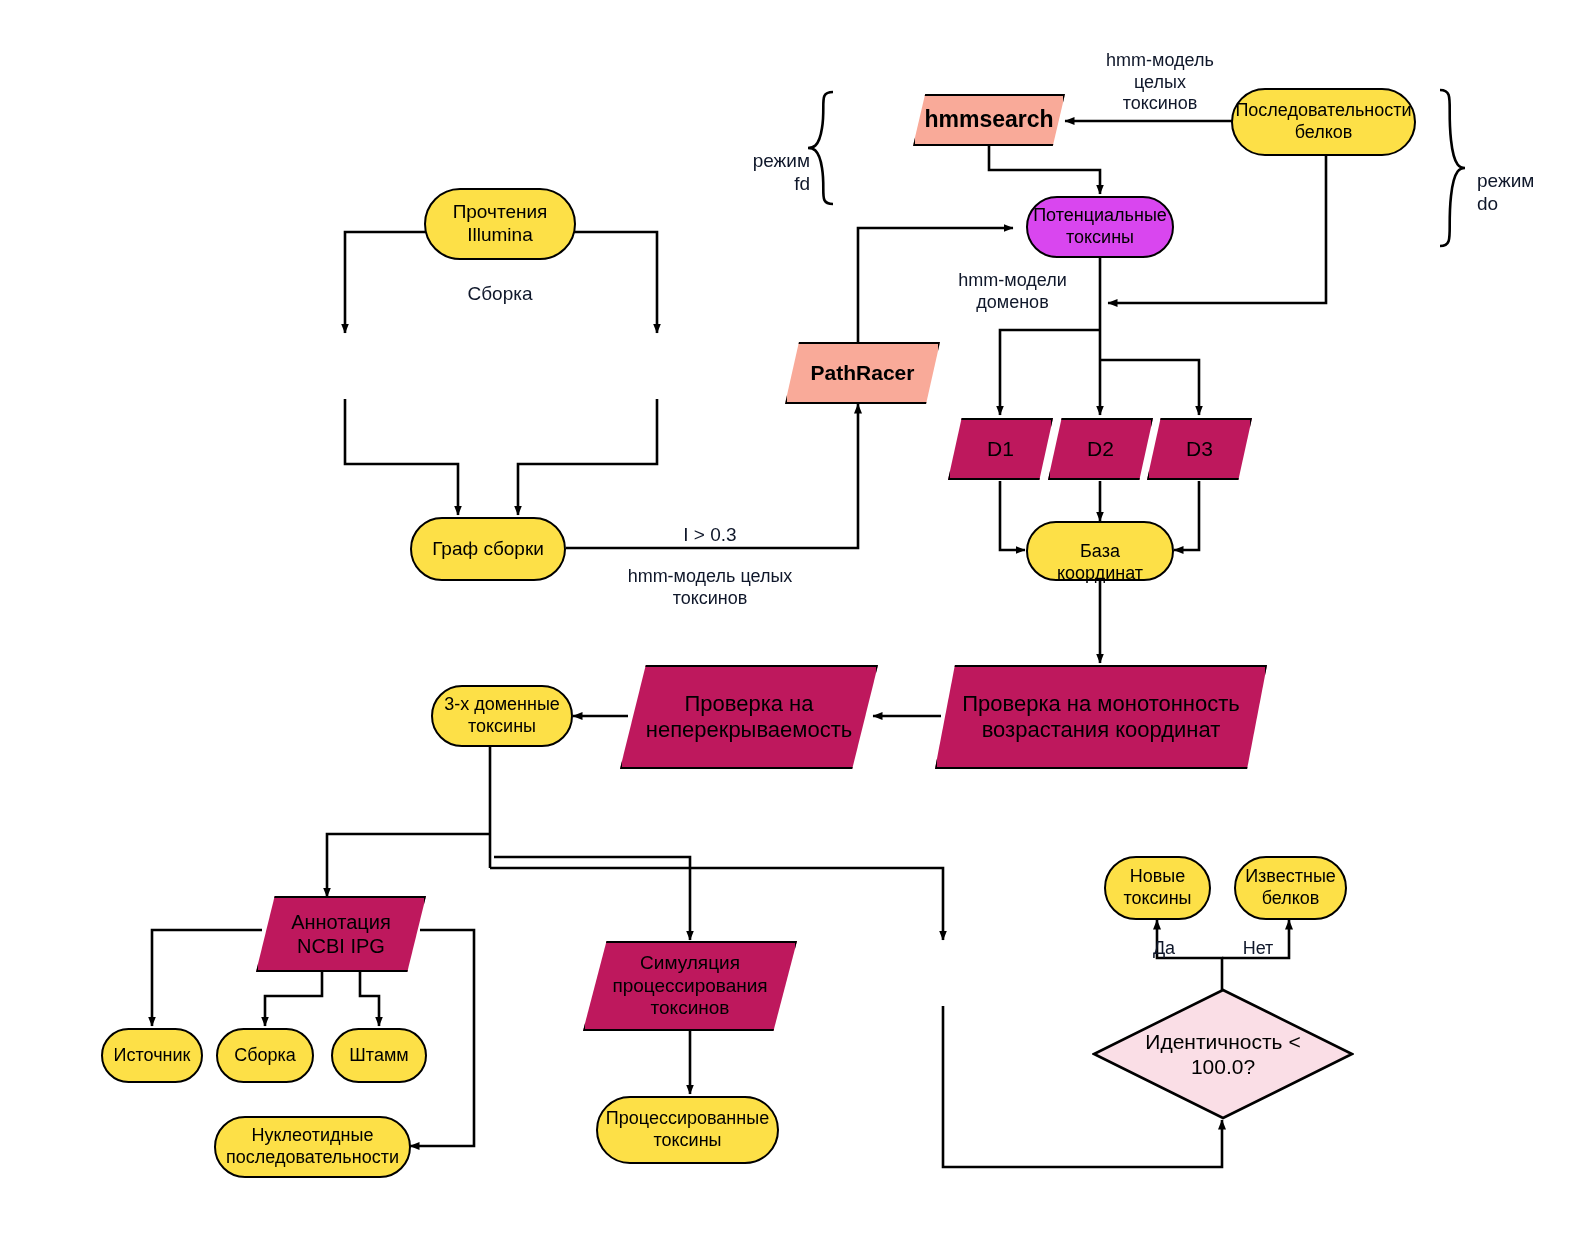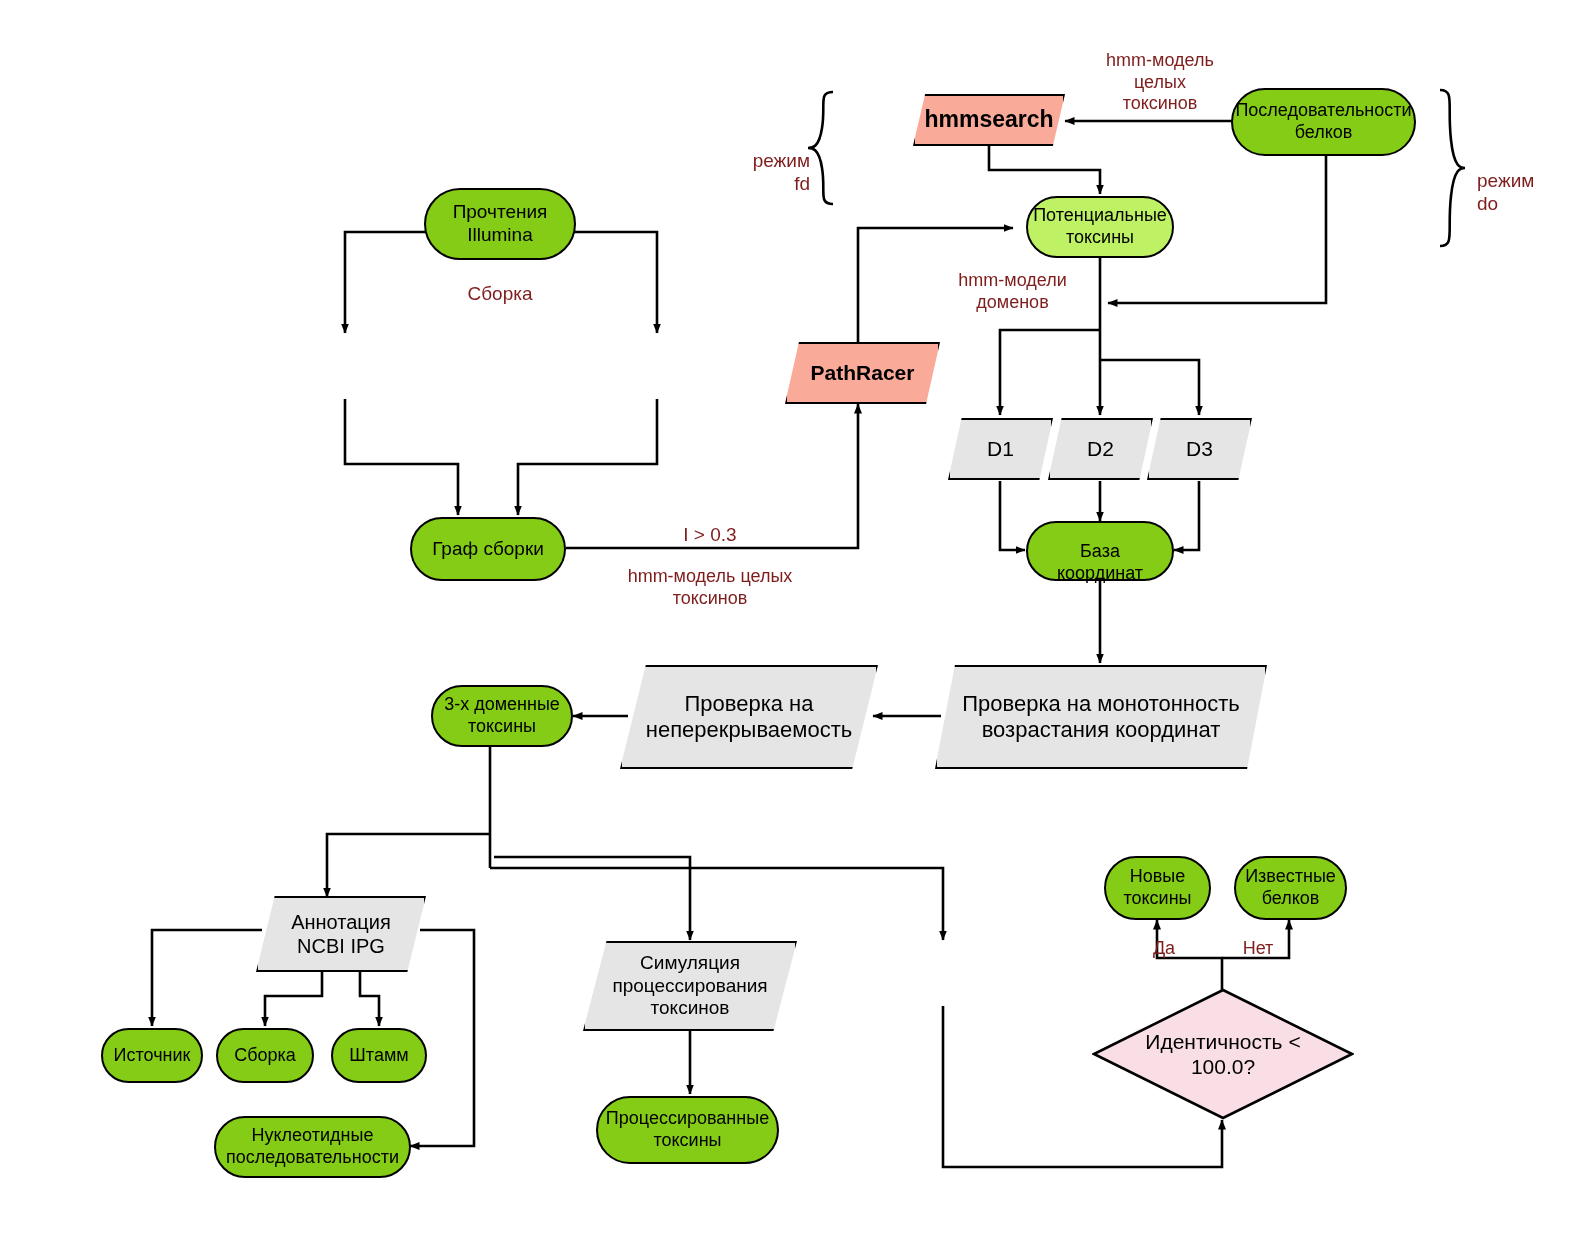--- a/index.html
+++ b/index.html
@@ -1,26 +1,26 @@
 <!DOCTYPE html>
 <html><head>
 <meta charset="utf-8">
 <style>
   html,body{margin:0;padding:0;background:#ffffff;}
   body{font-family:"Liberation Sans","DejaVu Sans",sans-serif;}
   #stage{position:relative;width:1582px;height:1242px;background:#fff;overflow:hidden;}
   #svg-layer{position:absolute;left:0;top:0;width:1582px;height:1242px;}
   .node{position:absolute;box-sizing:border-box;display:flex;align-items:center;justify-content:center;
         text-align:center;line-height:1.2;color:#000;}
-  .terminator{border:2px solid #000;background:#84cc16;border-radius:9999px;font-size:19px;}
-  .terminator.pinkish{background:#bef264;}
-  .para{border:2px solid #000;background:#e5e5e5;font-size:21px;}
+  .terminator{border:2px solid #000;background:#fde047;border-radius:9999px;font-size:19px;}
+  .terminator.pinkish{background:#d946ef;}
+  .para{border:2px solid #000;background:#be185d;font-size:21px;}
   .para.salmon{background:#f9aa99;font-weight:bold;}
   .para .inner{display:block;width:100%;}
-  .lbl{position:absolute;font-size:19px;color:#7f1d1d;line-height:1.2;white-space:pre-line;text-align:center;}
+  .lbl{position:absolute;font-size:19px;color:#0f172a;line-height:1.2;white-space:pre-line;text-align:center;}
   .lbl.r{text-align:right;}
   .lbl.l{text-align:left;}
   .diamond{position:absolute;}
   .diamond .dtext{position:absolute;left:0;top:0;width:100%;height:100%;display:flex;align-items:center;
                   justify-content:center;text-align:center;font-size:21px;line-height:1.2;color:#000;}
 </style>
 </head>
 <body>
 
 <div id="stage">

